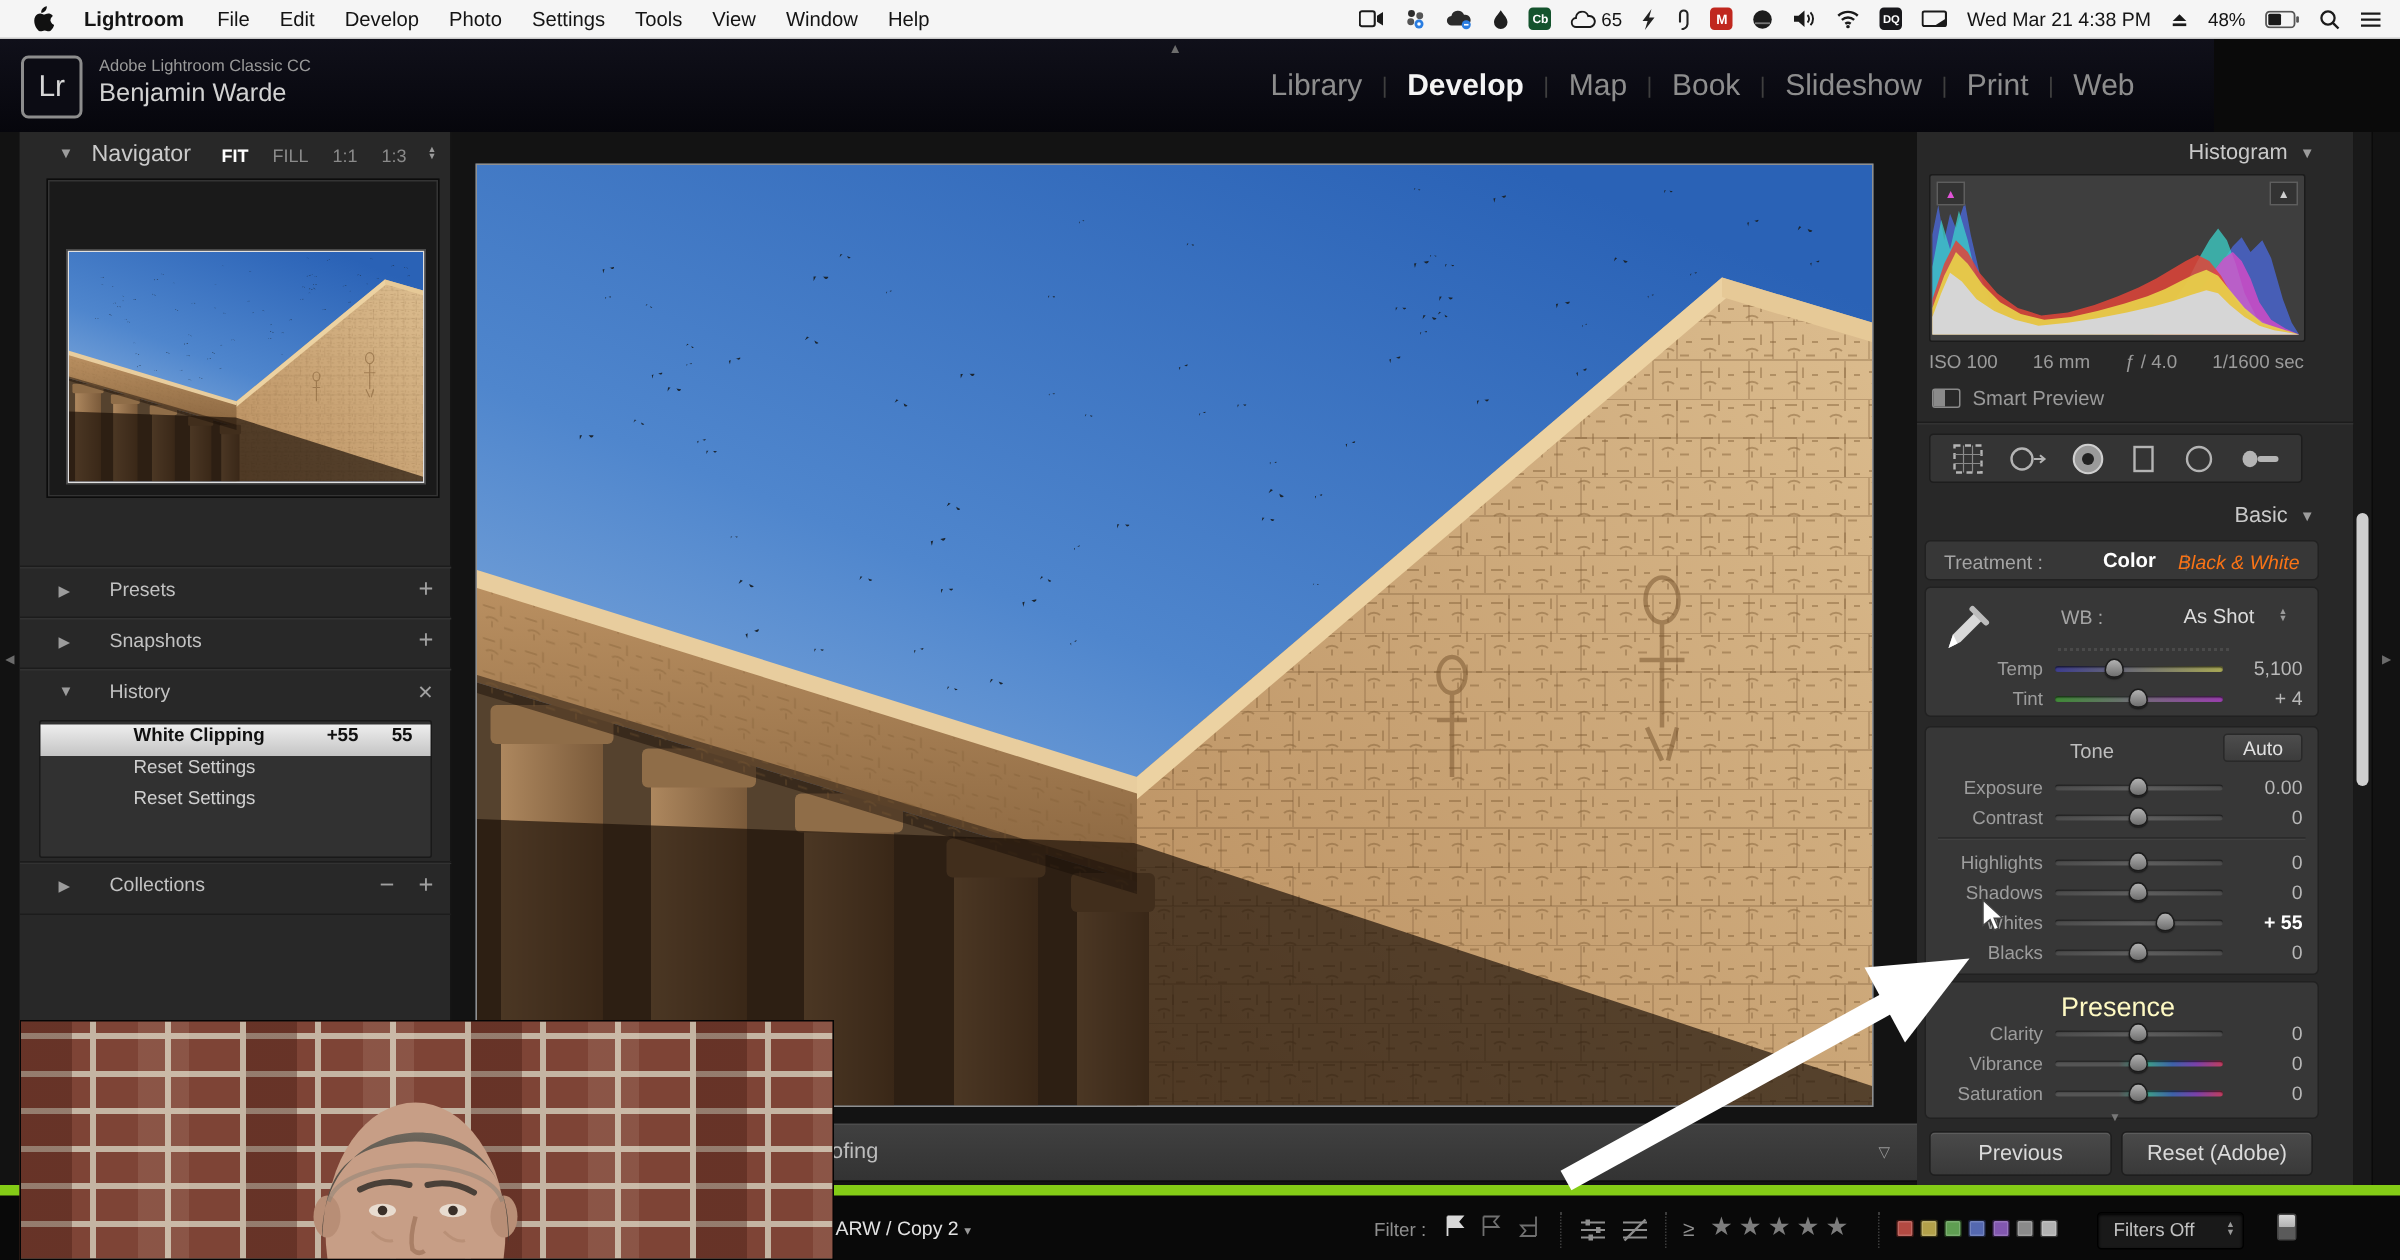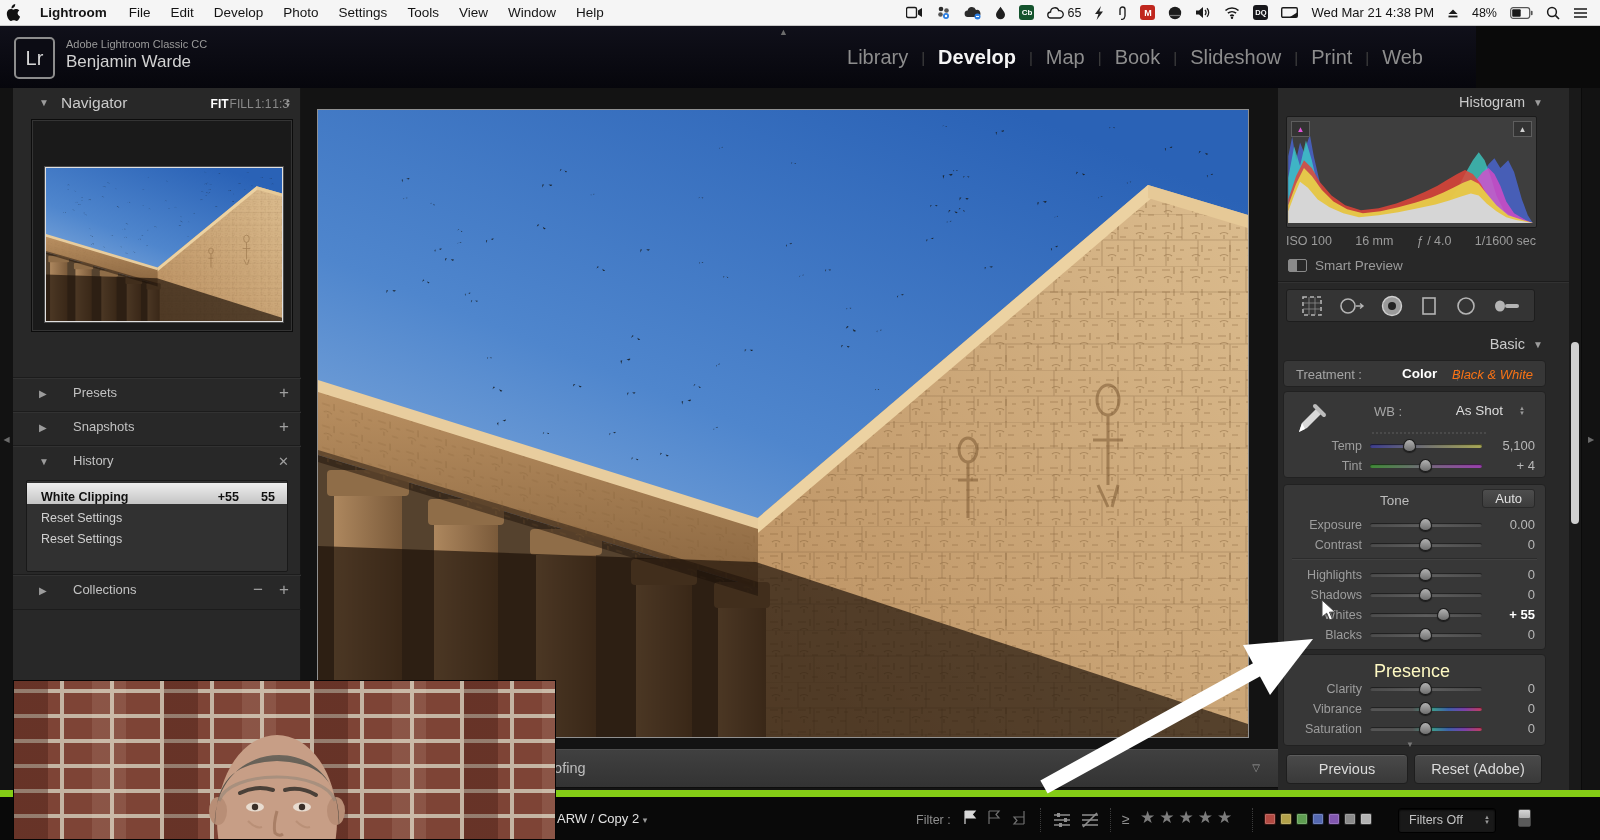--- a/index.html
+++ b/index.html
@@ -2,21 +2,21 @@
 <html><head>
 <meta charset="utf-8">
 <style>
   html,body{margin:0;padding:0;background:#000;}
   .stage{position:relative;width:1600px;height:840px;overflow:hidden;background:#0a0a0a;
          font-family:"Liberation Sans",sans-serif;}
 
   
   .menubar{position:absolute;left:0;top:0;width:1600px;height:26px;background:#f5f5f5;
            display:flex;align-items:center;font-size:13.5px;color:#141414;border-bottom:1px solid #c9c9c9;box-sizing:border-box;}
-  .mb-left{display:flex;align-items:center;padding-left:0;}
+  .mb-left{display:flex;align-items:center;padding-left:16px;}
   .apple{width:14px;height:17px;margin:0 8px 0 6px;}
   .mb-item{padding:0 10px;white-space:nowrap;}
   .mb-item.bold{font-weight:bold;padding:0 12px;}
   .mb-right{margin-left:auto;display:flex;align-items:center;gap:13px;padding-right:12px;font-size:12.5px;}
   .mb-right svg{display:block;}
   .badge{display:flex;align-items:center;justify-content:center;width:15px;height:15px;border-radius:3px;
          color:#fff;font-size:8px;font-weight:bold;}
   .badge.cb{background:#14532d;}
   .badge.mk{background:#c0271e;font-size:9px;}
   .badge.dq{background:#18181c;font-size:7.5px;}
@@ -43,40 +43,40 @@
          display:flex;align-items:center;justify-content:center;color:#6b6b6b;font-size:8px;}
   .scrolltrack{position:absolute;left:1569px;top:88px;width:12px;height:702px;background:#191919;}
   .scrollthumb{position:absolute;left:2px;top:254px;width:8px;height:182px;background:#cfcfcf;border-radius:4px;}
 
   
   .lpanel{position:absolute;left:13px;top:88px;width:288px;height:702px;background:#282828;border-right:1px solid #151515;box-sizing:border-box;}
   .tri{color:#9c9c9c;font-size:10px;}
   .nav-head{position:absolute;left:0;top:0;width:288px;height:31px;}
   .nav-head .tri{position:absolute;left:26px;top:9px;}
   .nav-title{position:absolute;left:48px;top:6px;font-size:15.5px;color:#cacaca;}
-  .nav-modes{position:absolute;right:12px;top:9px;display:flex;gap:1px;font-size:12px;color:#8a8a8a;}
+  .nav-modes{position:absolute;right:30px;top:9px;display:flex;gap:16px;font-size:12px;color:#8a8a8a;}
   .nav-modes .mode.active{color:#fff;font-weight:bold;}
   .stepper{font-size:6px;line-height:5px;color:#9a9a9a;text-align:center;}
   .nav-stepper{position:absolute;right:10px;top:10px;}
   .nav-frame{position:absolute;left:18px;top:31px;width:260px;height:211px;background:#1a1a1a;border:1px solid #0c0c0c;box-shadow:inset 0 0 0 1px #343434;}
   .nav-thumb{position:absolute;left:13px;top:47px;width:236px;height:153px;border:1px solid #e0e0e0;outline:1px solid #4a4a4a;background:#223;}
   .nav-thumb svg{display:block;width:100%;height:100%;}
 
   .sec{position:absolute;left:0;width:288px;height:34px;border-top:1px solid #1c1c1c;box-shadow:inset 0 1px 0 #323232;}
   .sec .tri{position:absolute;left:26px;top:10px;}
   .sec .stitle{position:absolute;left:60px;top:7px;font-size:13px;color:#c2c2c2;}
   .sec .plus{position:absolute;right:12px;top:5px;font-size:17px;color:#a0a0a0;}
   .sec .minus{position:absolute;right:38px;top:5px;font-size:17px;color:#a0a0a0;}
   .sec .closex{position:absolute;right:12px;top:8px;font-size:13px;color:#a0a0a0;}
   .sec-presets{top:289px;}
   .sec-snapshots{top:323px;}
   .sec-history{top:357px;}
   .sec-collections{top:486px;border-bottom:1px solid #1c1c1c;}
   .hist-box{position:absolute;left:13px;top:392px;width:262px;height:92px;background:#313131;border:1px solid #191919;border-radius:2px;padding-top:2px;box-sizing:border-box;}
-  .hrow{position:relative;height:21px;font-size:12.5px;color:#d0d0d0;display:flex;align-items:flex-end;}
+  .hrow{position:relative;height:21px;font-size:12.5px;color:#d0d0d0;display:flex;align-items:flex-start;padding-left:48px;}
   .hrow .hl2{margin-left:14px;white-space:nowrap;}
   .hrow .hamount{position:absolute;right:48px;}
   .hrow .htotal{position:absolute;right:12px;}
   .hrow.selected{background:linear-gradient(#eeeeee,#c4c4c4);color:#101010;font-weight:bold;}
 
   
   .main{position:absolute;left:301px;top:88px;width:977px;height:702px;background:#131313;}
   .photo{position:absolute;left:16px;top:21px;width:930px;height:627px;border:1px solid #909090;background:#345;}
   .photo svg{display:block;width:100%;height:100%;}
   .mtoolbar{position:absolute;left:0;top:661px;width:977px;height:39px;background:linear-gradient(#404040,#333333);

